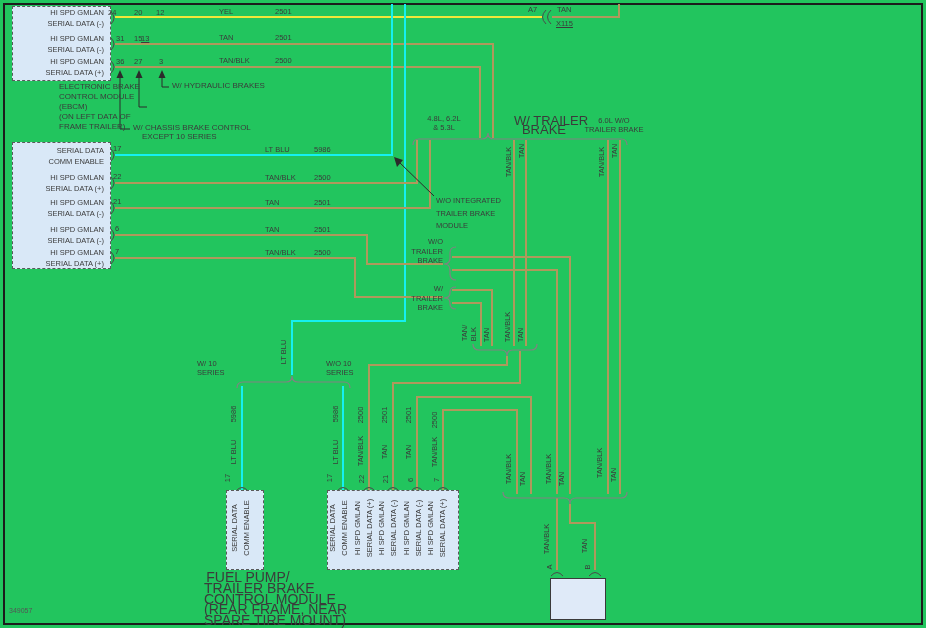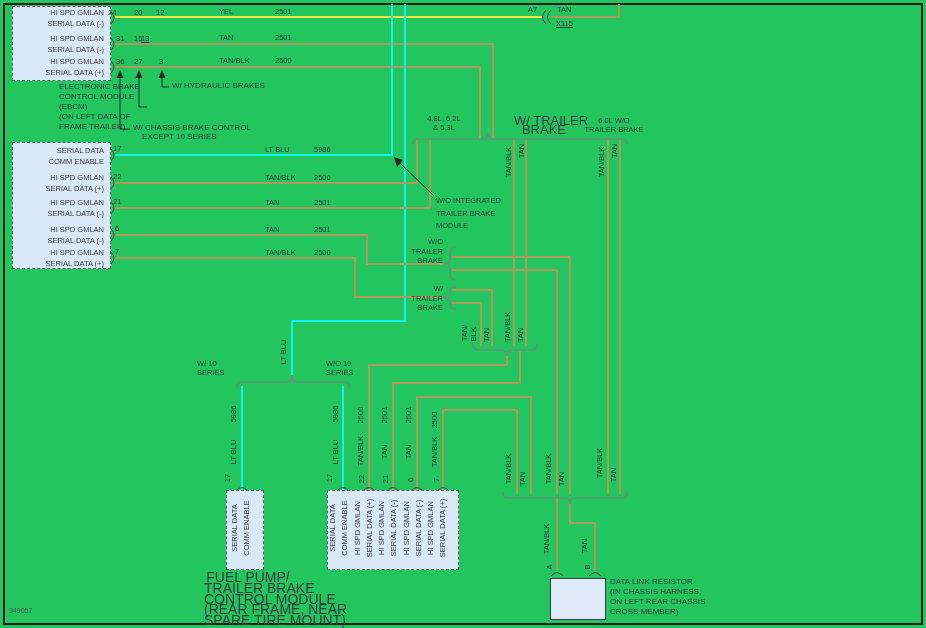--- a/index.html
+++ b/index.html
@@ -309,21 +309,15 @@
     <div>FUEL PUMP/</div>
     <div>TRAILER BRAKE</div>
     <div>CONTROL MODULE</div>
     <div>(REAR FRAME, NEAR</div>
     <div>SPARE TIRE MOUNT)</div>
     </div>
 
 
   <div class="r" style="left:550px;top:567px;">A</div>
   <div class="r" style="left:588px;top:567px;">B</div>
-  <div class="cap" style="left:610px;top:577px;">
-    <div>DATA LINK RESISTOR</div>
-    <div>(IN CHASSIS HARNESS,</div>
-    <div>ON LEFT REAR CHASSIS</div>
-    <div>CROSS MEMBER)</div>
-    </div>
 
   <div class="t" style="left:9px;top:607px;font-size:7px;color:#555;">349057</div>
 </div>
 
 </body></html>

